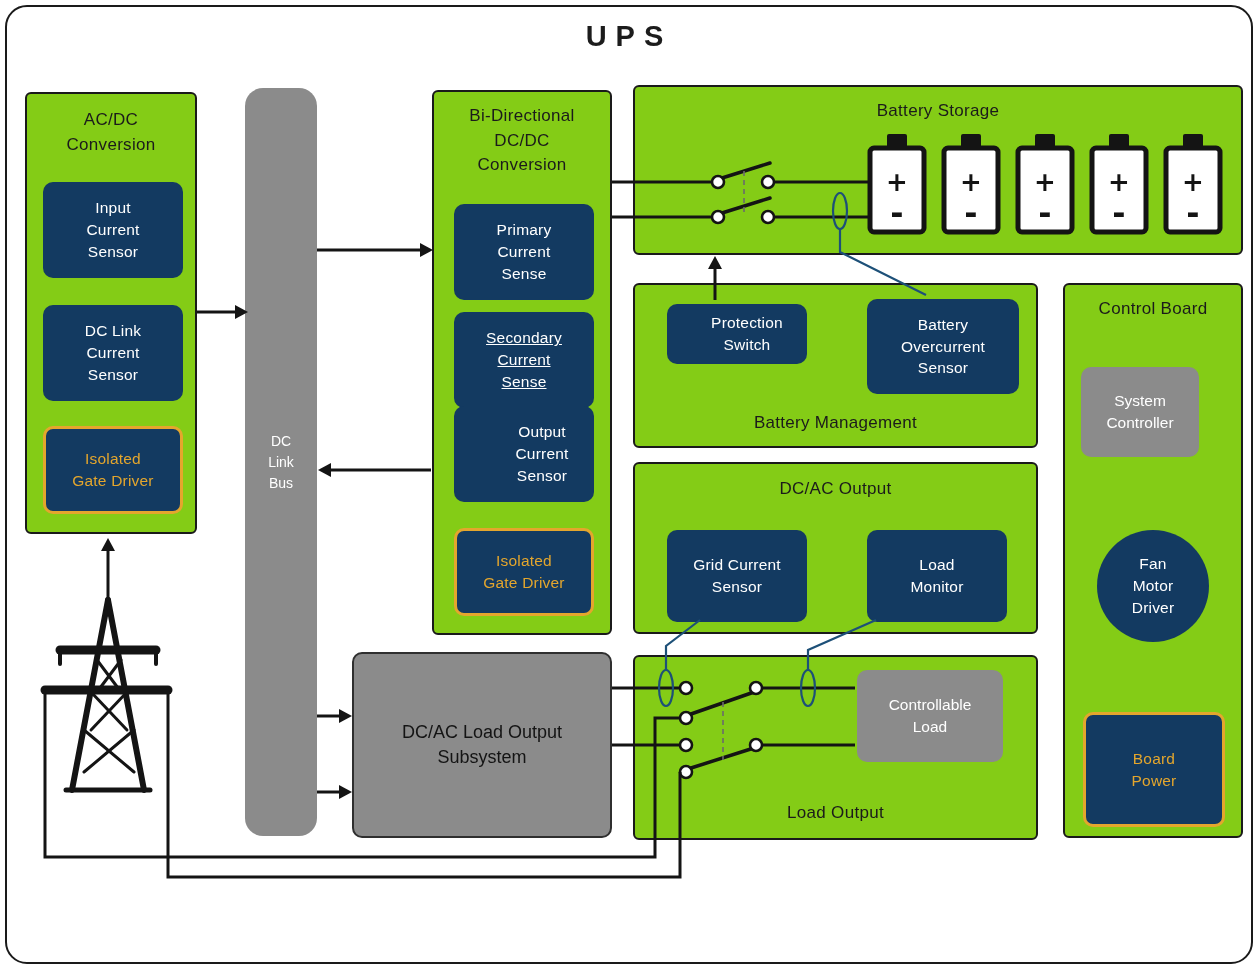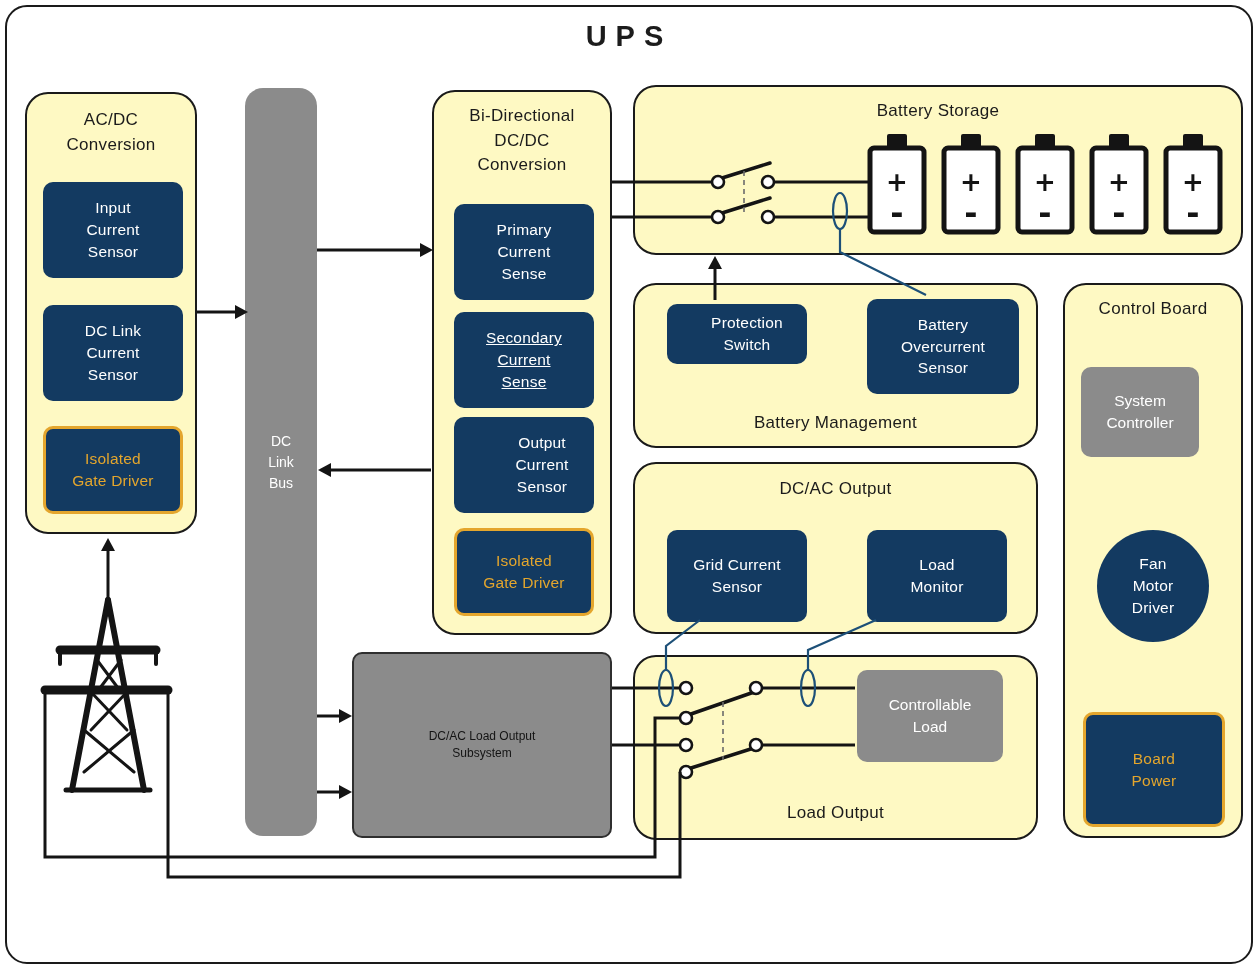--- a/index.html
+++ b/index.html
@@ -5,35 +5,35 @@
   * { margin:0; padding:0; box-sizing:border-box; }
   html,body { background:#ffffff; }
   body { font-family:"Liberation Sans", sans-serif; }
 
   .canvas { position:relative; width:1258px; height:969px; background:#ffffff; overflow:hidden; }
   .frame  { position:absolute; inset:5px; border:2.5px solid #1a1a1a; border-radius:22px; z-index:0; }
 
   .diagram-title { position:absolute; top:20px; left:0; width:100%; text-align:center;
                    font-size:29px; font-weight:600; letter-spacing:9px; color:#1c1c1c; z-index:2; }
 
-  .box { position:absolute; border:2px solid #1a1a1a; border-radius:23px; background:#fef9c3; z-index:1; }
+  .box { position:absolute; border:2px solid #1a1a1a; border-radius:6px; background:#84cc16; z-index:1; }
   .box-title { text-align:center; font-size:17px; line-height:1.45; color:#1b1b1b;
                white-space:pre-line; font-weight:500; letter-spacing:.3px; padding-top:12px; }
   .box-title.bottom { position:absolute; bottom:10px; left:0; right:0; padding-top:0; }
 
   .chip { position:absolute; border-radius:10px; background:var(--navy,#133a61); color:#ffffff;
           display:flex; align-items:center; justify-content:center; text-align:center;
           font-size:15.5px; line-height:1.4; white-space:pre-line; font-weight:500; letter-spacing:.2px; }
   .chip.gold { border:3px solid var(--gold,#e4a62d); color:var(--gold,#e4a62d); }
   .chip.circle { border-radius:50%; }
 
   .graybox { position:absolute; border-radius:10px; background:var(--gray,#8b8b8b); color:#ffffff;
              display:flex; align-items:center; justify-content:center; text-align:center;
              font-size:15.5px; line-height:1.4; white-space:pre-line; font-weight:500; }
-  .graybox.darktext { color:#141414; font-size:12px; border:2px solid #2f2f2f; }
+  .graybox.darktext { color:#141414; font-size:18px; border:2px solid #2f2f2f; }
 
   .bus { position:absolute; left:245px; top:88px; width:72px; height:748px; border-radius:18px;
          background:var(--gray,#8b8b8b); color:#ffffff; display:flex; align-items:center; justify-content:center;
          text-align:center; font-size:14px; line-height:1.5; white-space:pre-line; font-weight:500; z-index:1; }
 
   svg.overlay { position:absolute; left:0; top:0; z-index:3; pointer-events:none; }
 
   .wire   { stroke:#141414; stroke-width:3; fill:none; }
   .blade  { stroke:#141414; stroke-width:3.5; stroke-linecap:round; fill:none; }
   .dash   { stroke:#6b6b6b; stroke-width:1.6; stroke-dasharray:5 4; fill:none; }
@@ -72,21 +72,21 @@
   <div class="box" style="left:432px; top:90px; width:180px; height:545px;">
     <div class="box-title">Bi-Directional
 DC/DC
 Conversion</div>
     <div class="chip" style="left:20px; top:112px; width:140px; height:96px;">Primary
 Current
 Sense</div>
     <div class="chip" style="left:20px; top:220px; width:140px; height:96px;text-decoration:underline;">Secondary
 Current
 Sense</div>
-    <div class="chip" style="left:20px; top:325px; width:140px; height:96px;padding-left:36px;">Output
+    <div class="chip" style="left:20px; top:314px; width:140px; height:96px;padding-left:36px;">Output
 Current
 Sensor</div>
     <div class="chip gold" style="left:20px; top:436px; width:140px; height:88px;">Isolated
 Gate Driver</div>
   </div>
 
   <div class="box" style="left:633px; top:85px; width:610px; height:170px;">
     <div class="box-title">Battery Storage</div>
   </div>
 

